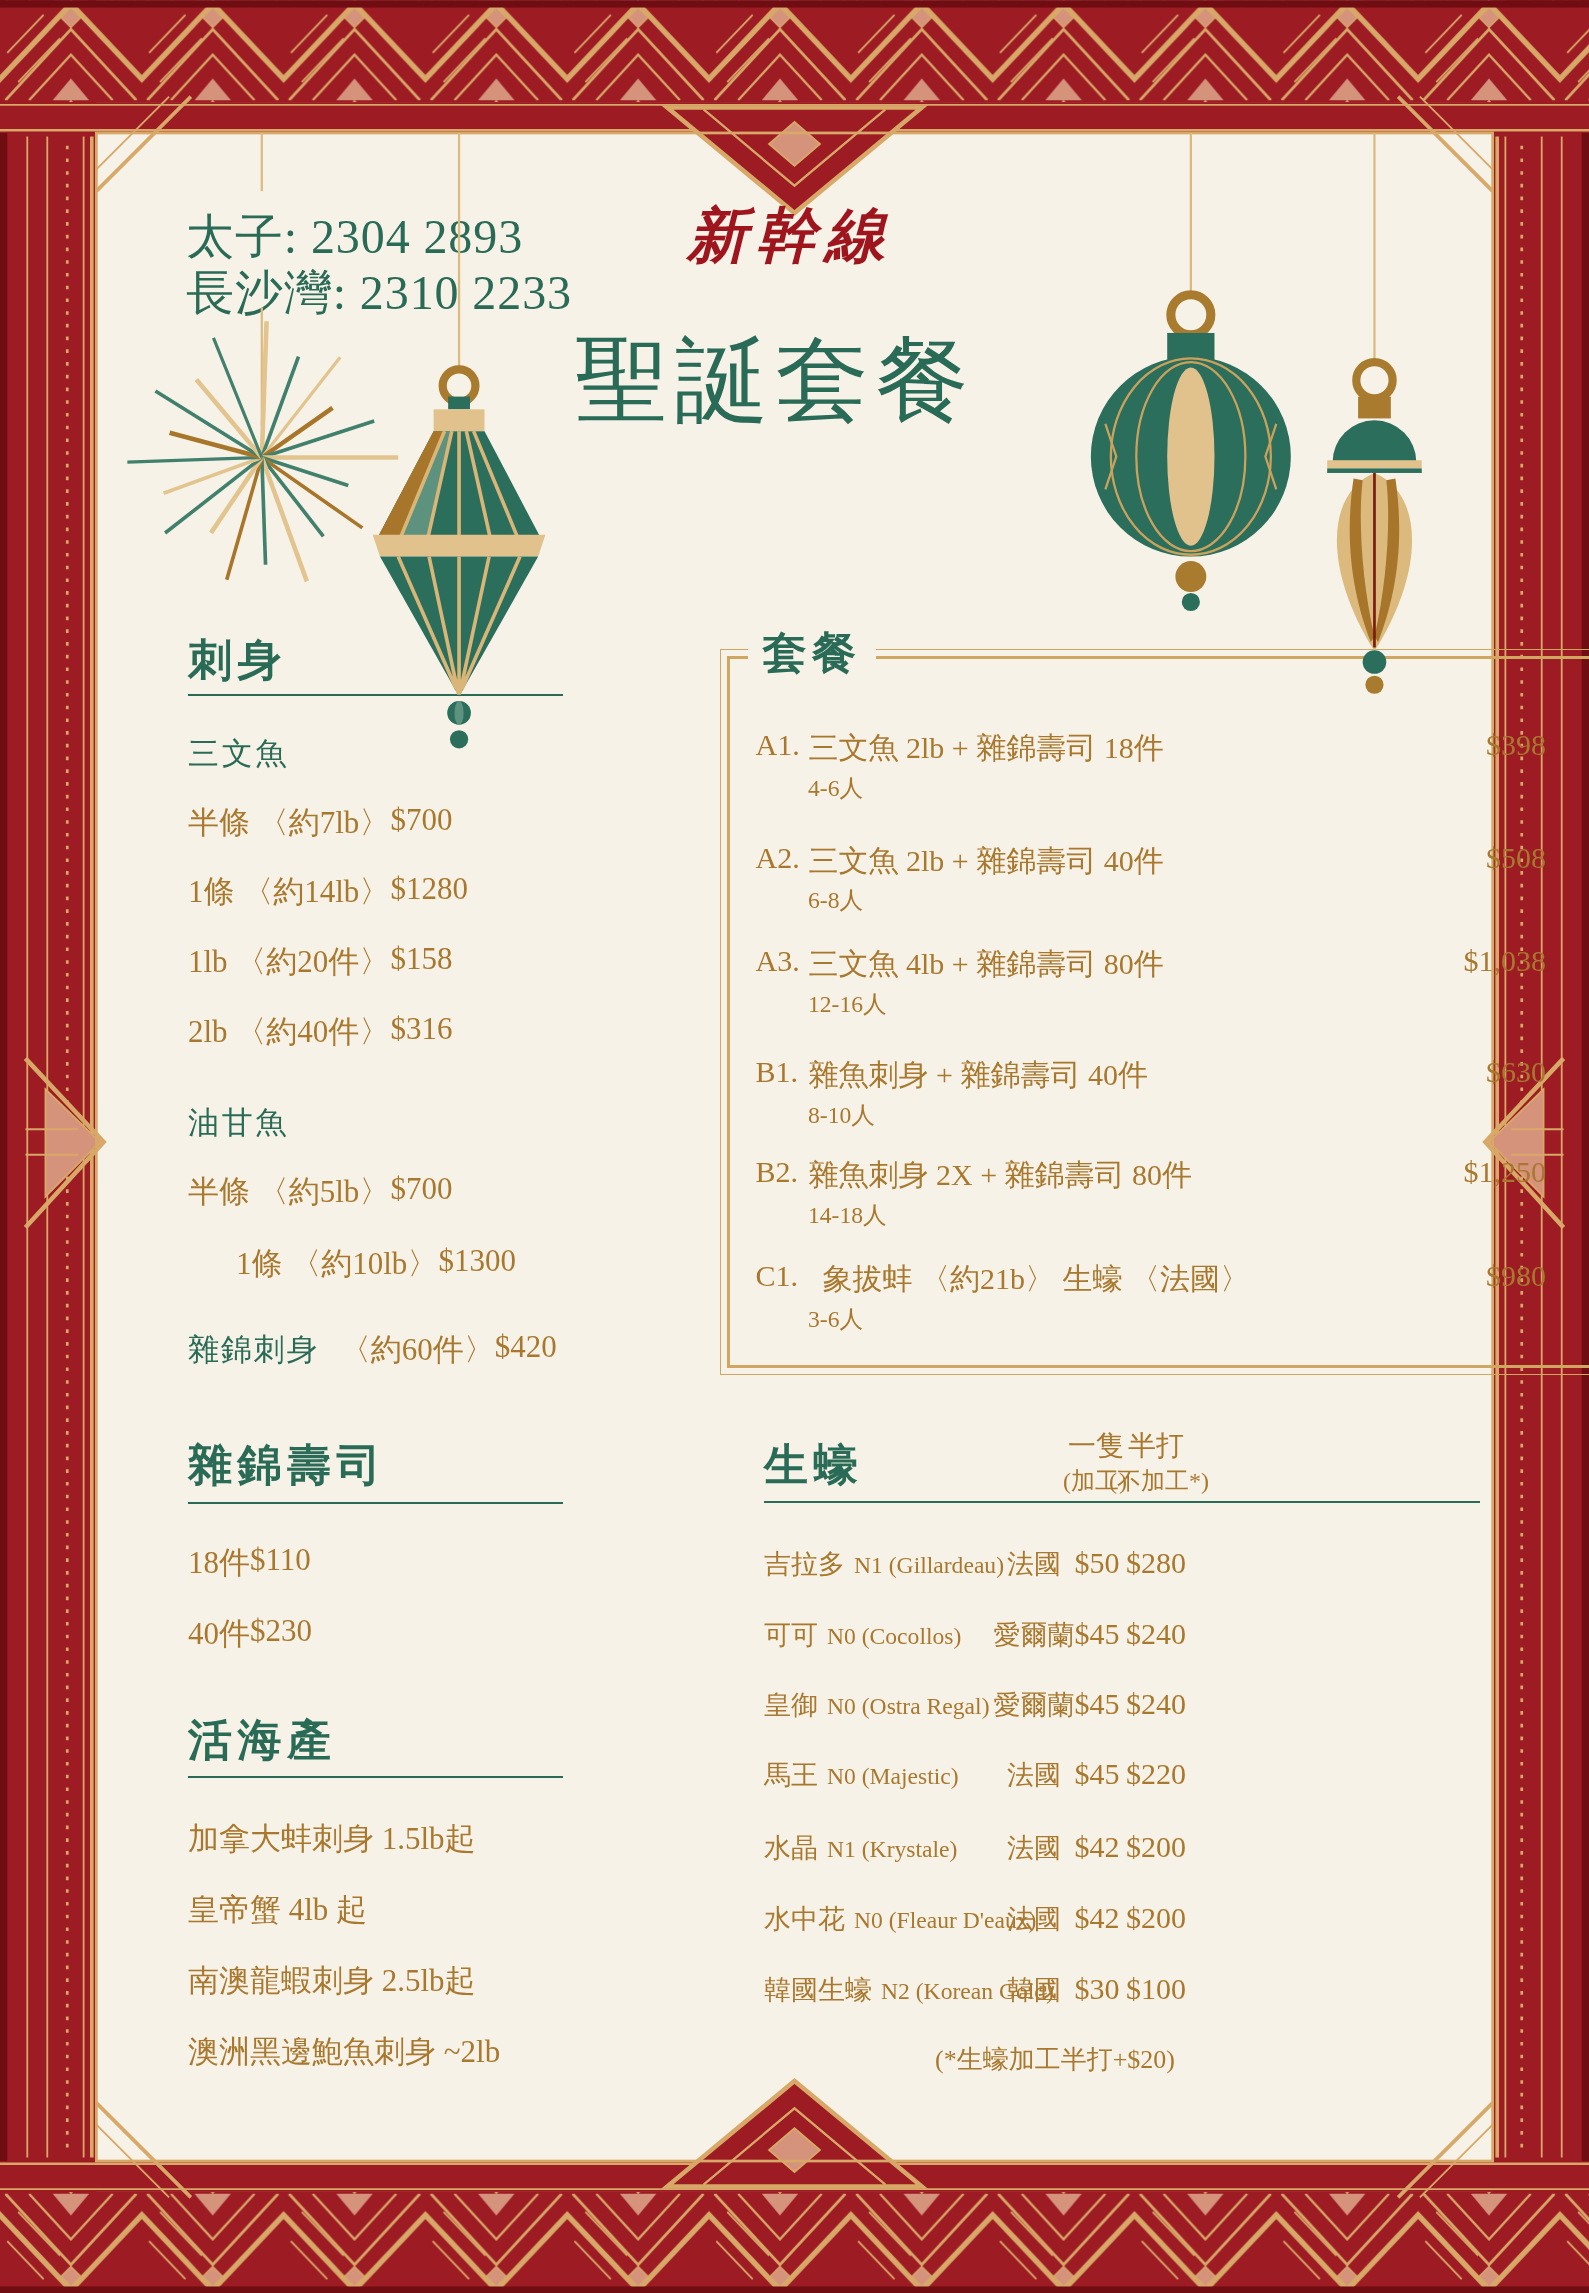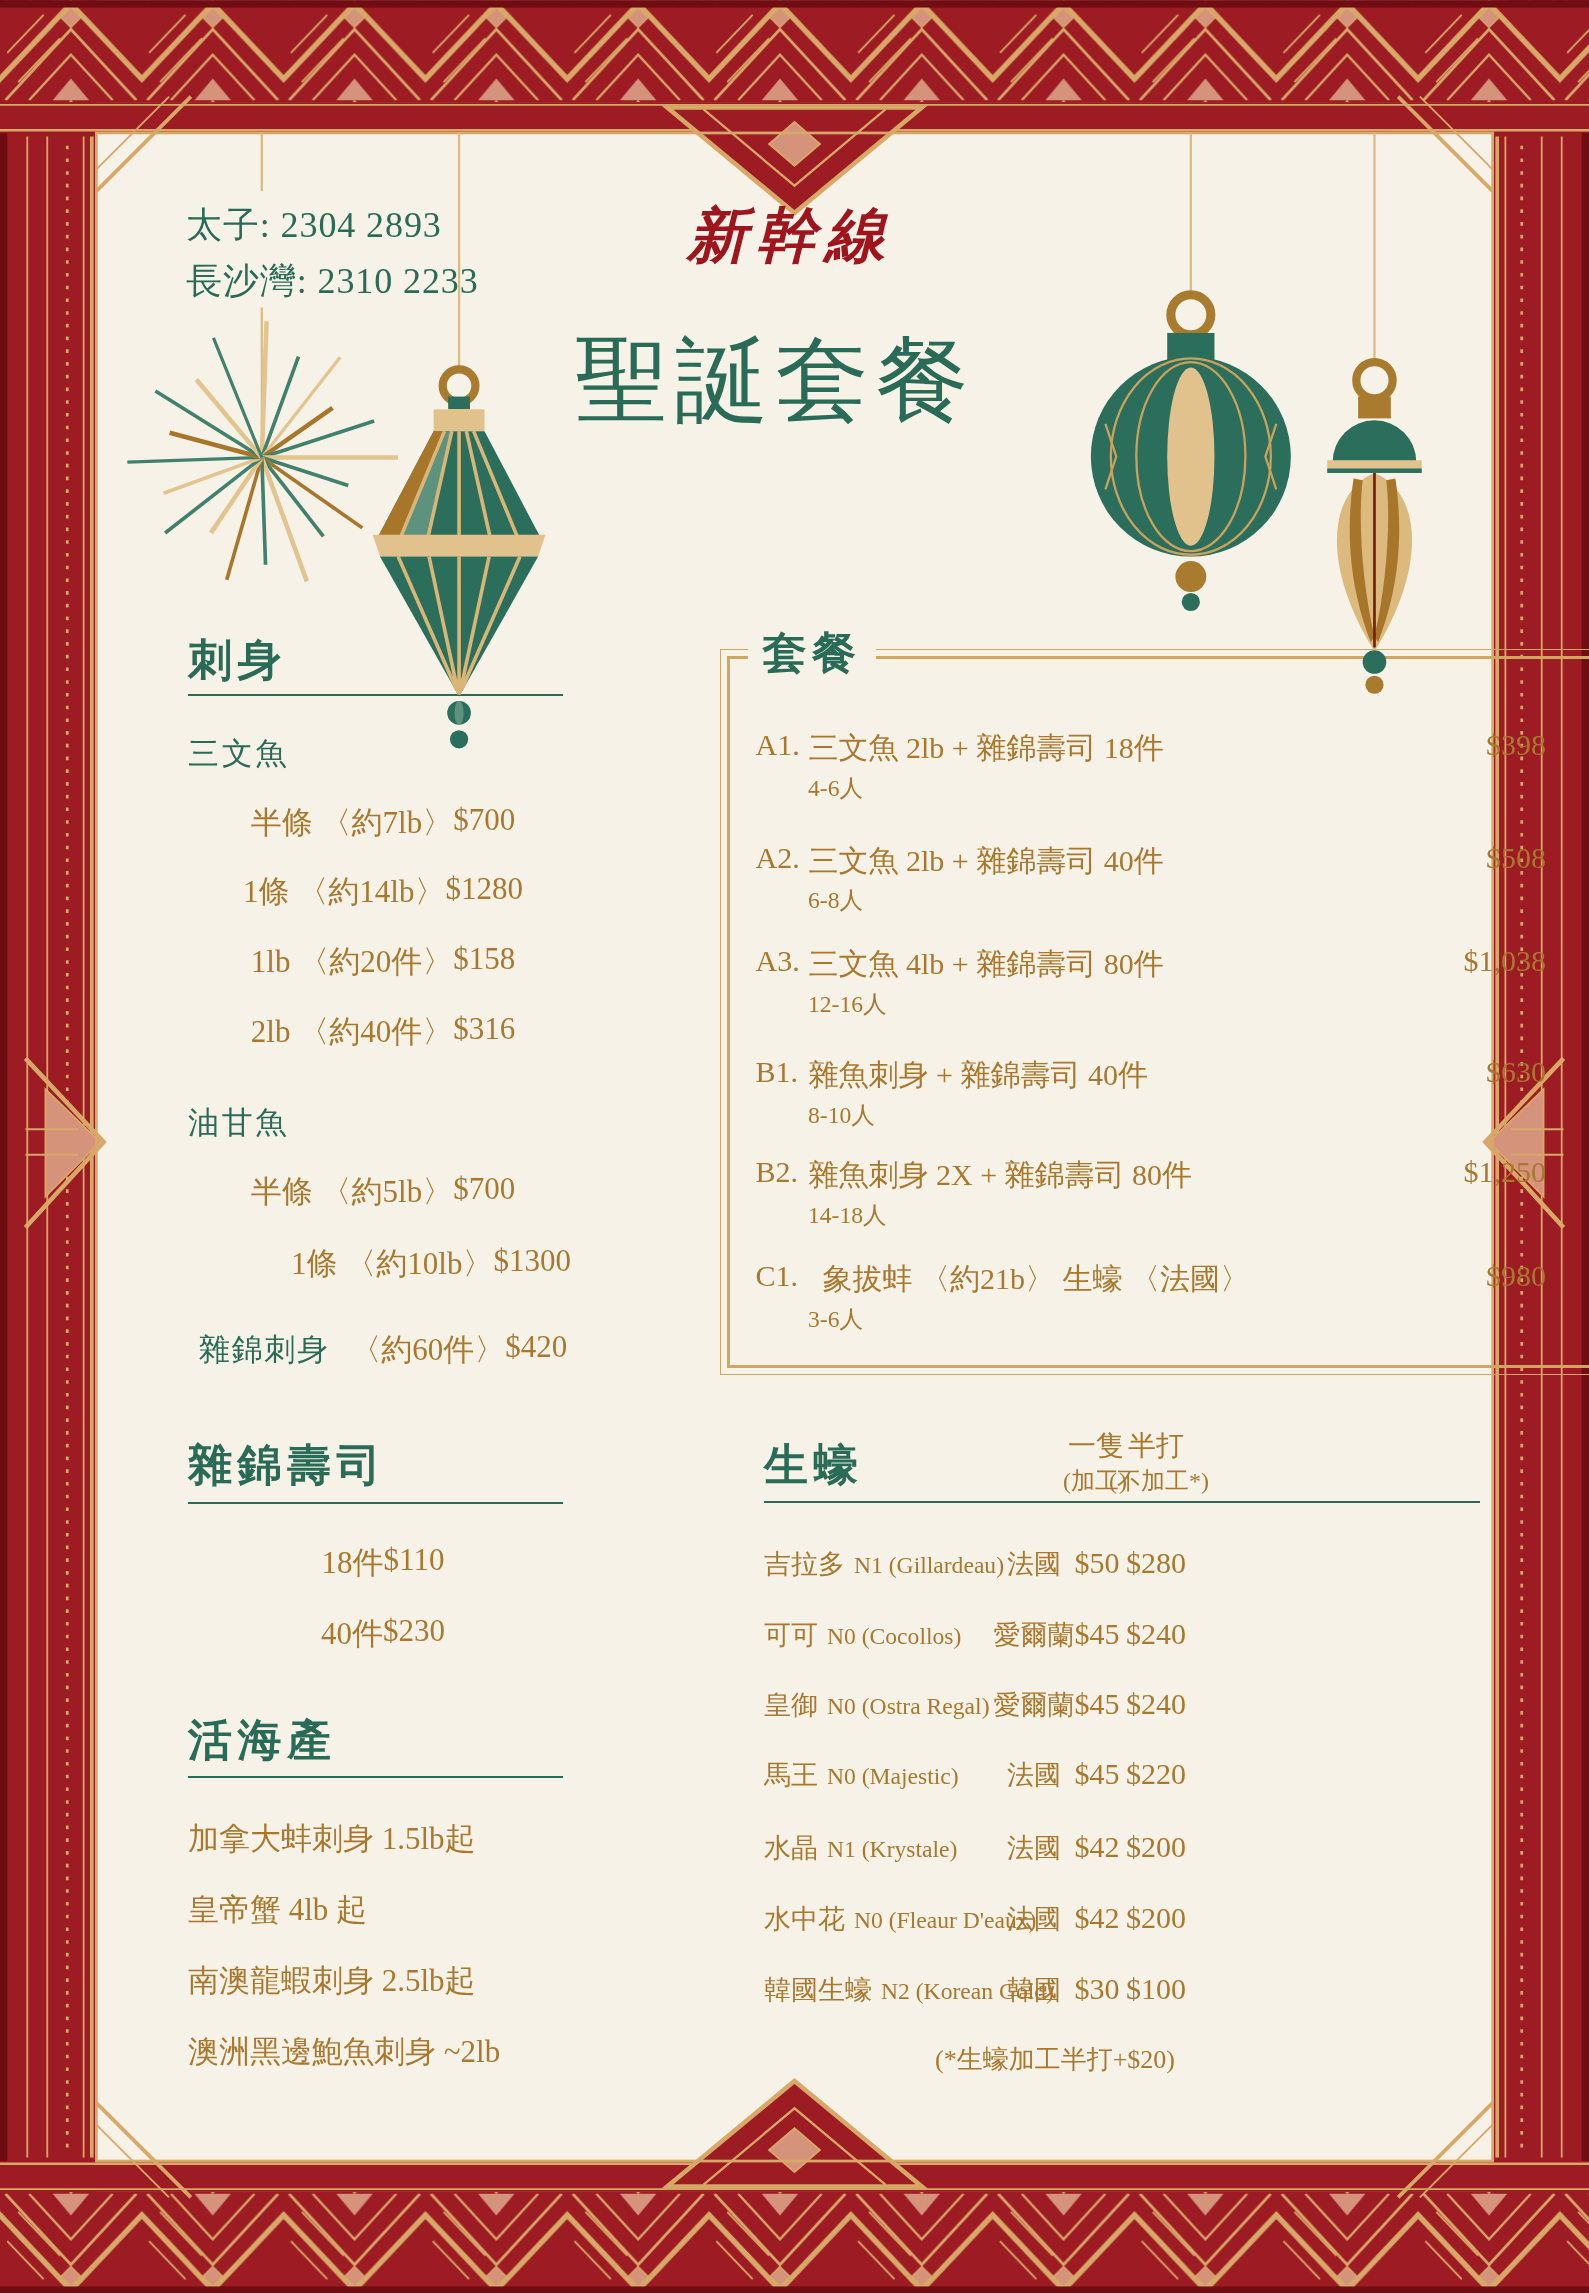--- a/index.html
+++ b/index.html
@@ -13,35 +13,35 @@
   .menu{
     position:relative;width:1589px;height:2294px;margin:0 auto;
     background:var(--cream);overflow:hidden;
     font-family:"Liberation Serif","DejaVu Serif",serif;
     color:var(--gold);
   }
   svg.layer{position:absolute;left:0;top:0;pointer-events:none;}
   .abs{position:absolute;}
 
   
-  .phones{position:absolute;left:186px;top:197px;font-size:36px;line-height:56px;color:var(--green);letter-spacing:0.9px;}
+  .phones{position:absolute;left:186px;top:209px;font-size:48px;line-height:56px;color:var(--green);letter-spacing:0.9px;}
   .logo{position:absolute;left:545px;top:196px;width:491px;text-align:center;
         font-size:60px;font-weight:700;font-style:italic;color:var(--red);letter-spacing:9px;}
   .title{position:absolute;left:321px;top:318px;width:909px;text-align:center;
          font-size:93px;font-weight:400;color:var(--green);letter-spacing:7.3px;}
 
   
   .sec-h{font-size:44px;font-weight:700;color:var(--green);letter-spacing:5.5px;white-space:nowrap;}
   .divider{height:0;border-top:2.7px solid var(--green);}
   .grp{font-size:31px;color:var(--green);letter-spacing:2.7px;white-space:nowrap;}
 
   
   .leftcol{position:absolute;left:188px;top:0;width:389px;height:1824px;}
   .leftcol .divider{width:375px;}
-  .irow{position:absolute;left:14px;width:362px;display:flex;justify-content:center;
+  .irow{position:absolute;left:0;width:362px;display:flex;justify-content:flex-start;
         font-size:31px;color:var(--gold);white-space:nowrap;}
   .irow .qty{color:var(--gold);margin-left:12.7px;}
   .irow .nm-green{color:var(--green);letter-spacing:1.8px;}
   .plain{position:absolute;left:0;font-size:31px;color:var(--gold);white-space:nowrap;}
 
   
   .setbox{position:absolute;left:727px;top:656px;width:909px;height:712px;
           border:3.2px solid #cfa761;outline:1.4px solid #cfa761;outline-offset:6.4px;box-sizing:border-box;}
   .setbox-label{position:absolute;left:18px;top:-35px;background:var(--cream);padding:0 14.5px;
                 font-size:44px;font-weight:700;color:var(--green);letter-spacing:5.5px;white-space:nowrap;}

